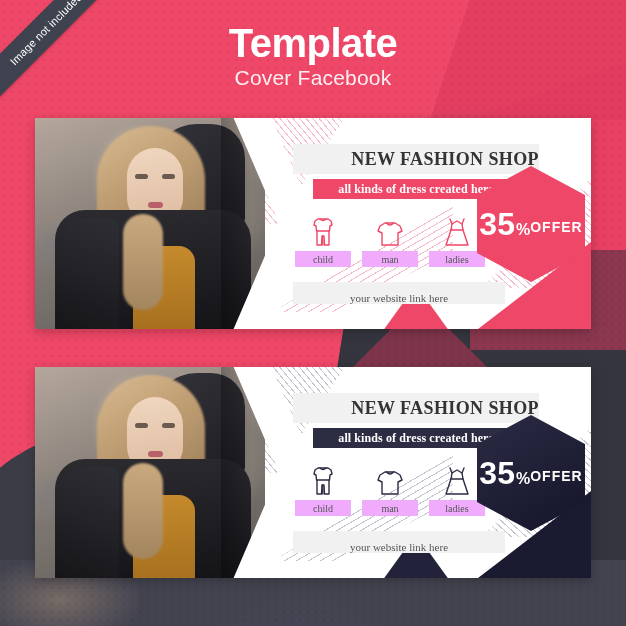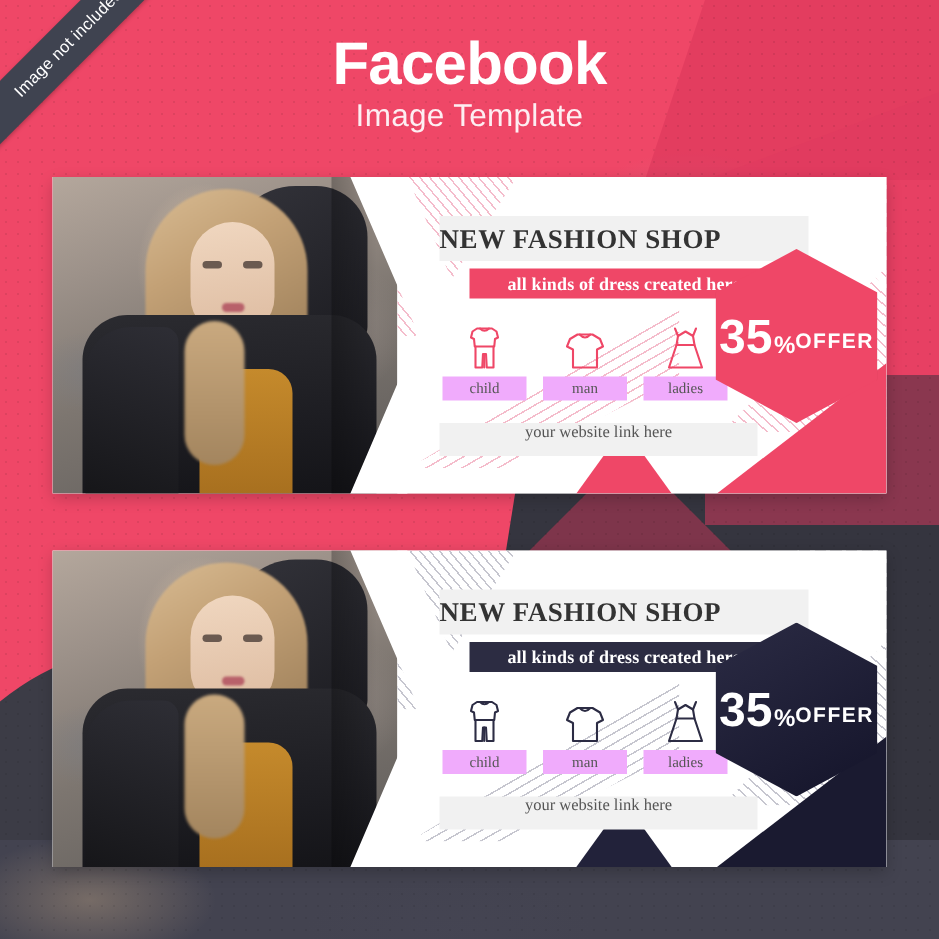--- a/index.html
+++ b/index.html
@@ -239,21 +239,21 @@
   .tri-bm {
     position:absolute; left:86px; bottom:-46px; width:130px; height:90px;
     background:var(--tri);
     clip-path:polygon(65px 0, 130px 90px, 0 90px);
   }
 
   
   .shop-title {
     position:absolute; left:28px; top:26px; width:246px; height:30px;
     background:#f1f1f1;
-    display:flex; align-items:center; justify-content:flex-start;
+    display:flex; align-items:center; justify-content:flex-end;
     z-index:8;
   }
   .shop-title span {
     font-family:"Liberation Serif", serif;
     font-size:18px; font-weight:bold; color:#333333;
     letter-spacing:.4px; white-space:nowrap;
   }
 
   
   .tagline {
@@ -279,21 +279,21 @@
     background:#f0abfc;
     display:flex; align-items:center; justify-content:center;
     font-family:"Liberation Serif", serif;
     font-size:10px; color:#555555;
   }
 
   
   .weblink {
     position:absolute; left:28px; top:164px; width:212px; height:22px;
     background:#f1f1f1;
-    display:flex; align-items:flex-start; justify-content:center;
+    display:flex; align-items:flex-end; justify-content:center;
     z-index:8;
   }
   .weblink span {
     font-family:"Liberation Serif", serif;
     font-size:11px; color:#555555;
   }
 
   
   .hexwrap {
     position:absolute; right:6px; top:48px;
@@ -347,22 +347,22 @@
   <div class="bg-shape-b"></div>
   <div class="bg-shape-c"></div>
   <div class="dots"></div>
 </div>
 
 <div id="ribbon">
   <span>Image not included</span>
 </div>
 
 <div id="header">
-  <div class="h-title">Facebook</div>
-  <div class="h-sub">Image Template</div>
+  <div class="h-title">Template</div>
+  <div class="h-sub">Cover Facebook</div>
 </div>
 
 <div class="banner" id="banner1">
 
   <div class="photo">
     <div class="ph-bg"></div>
     <div class="arm"></div>
     <div class="hair"></div>
     <div class="face"></div>
     <div class="eye-l"></div>

